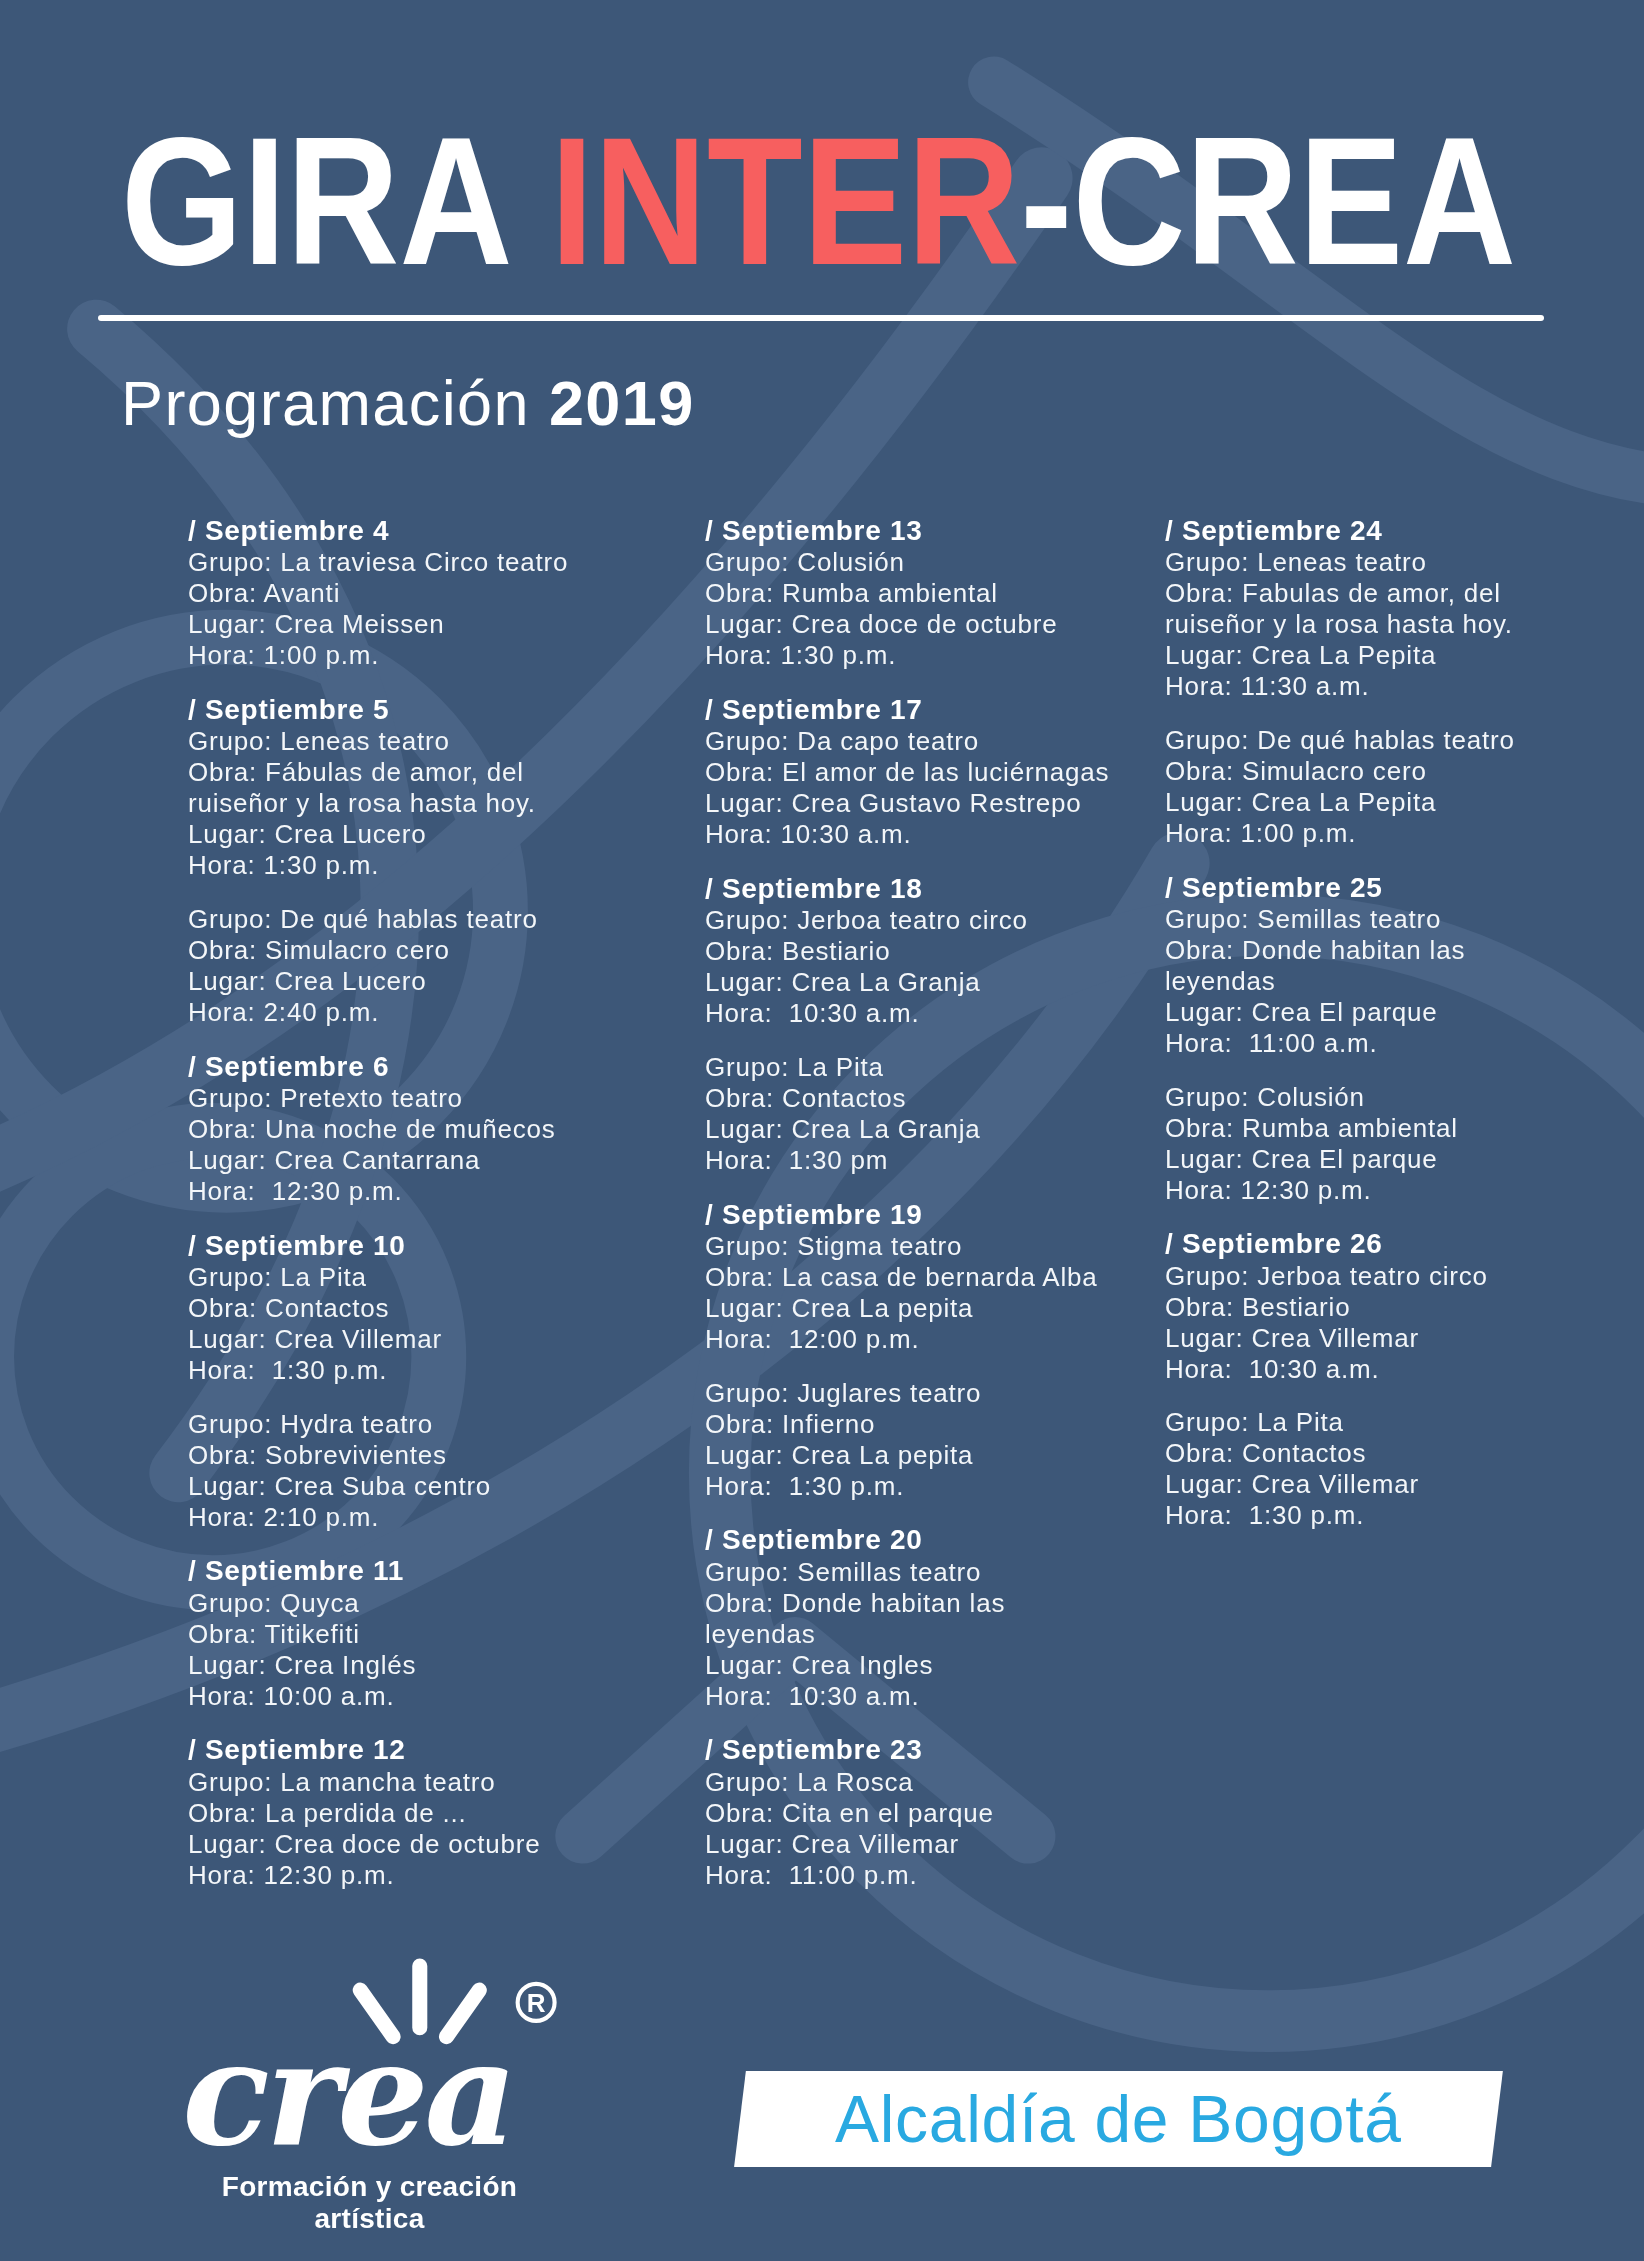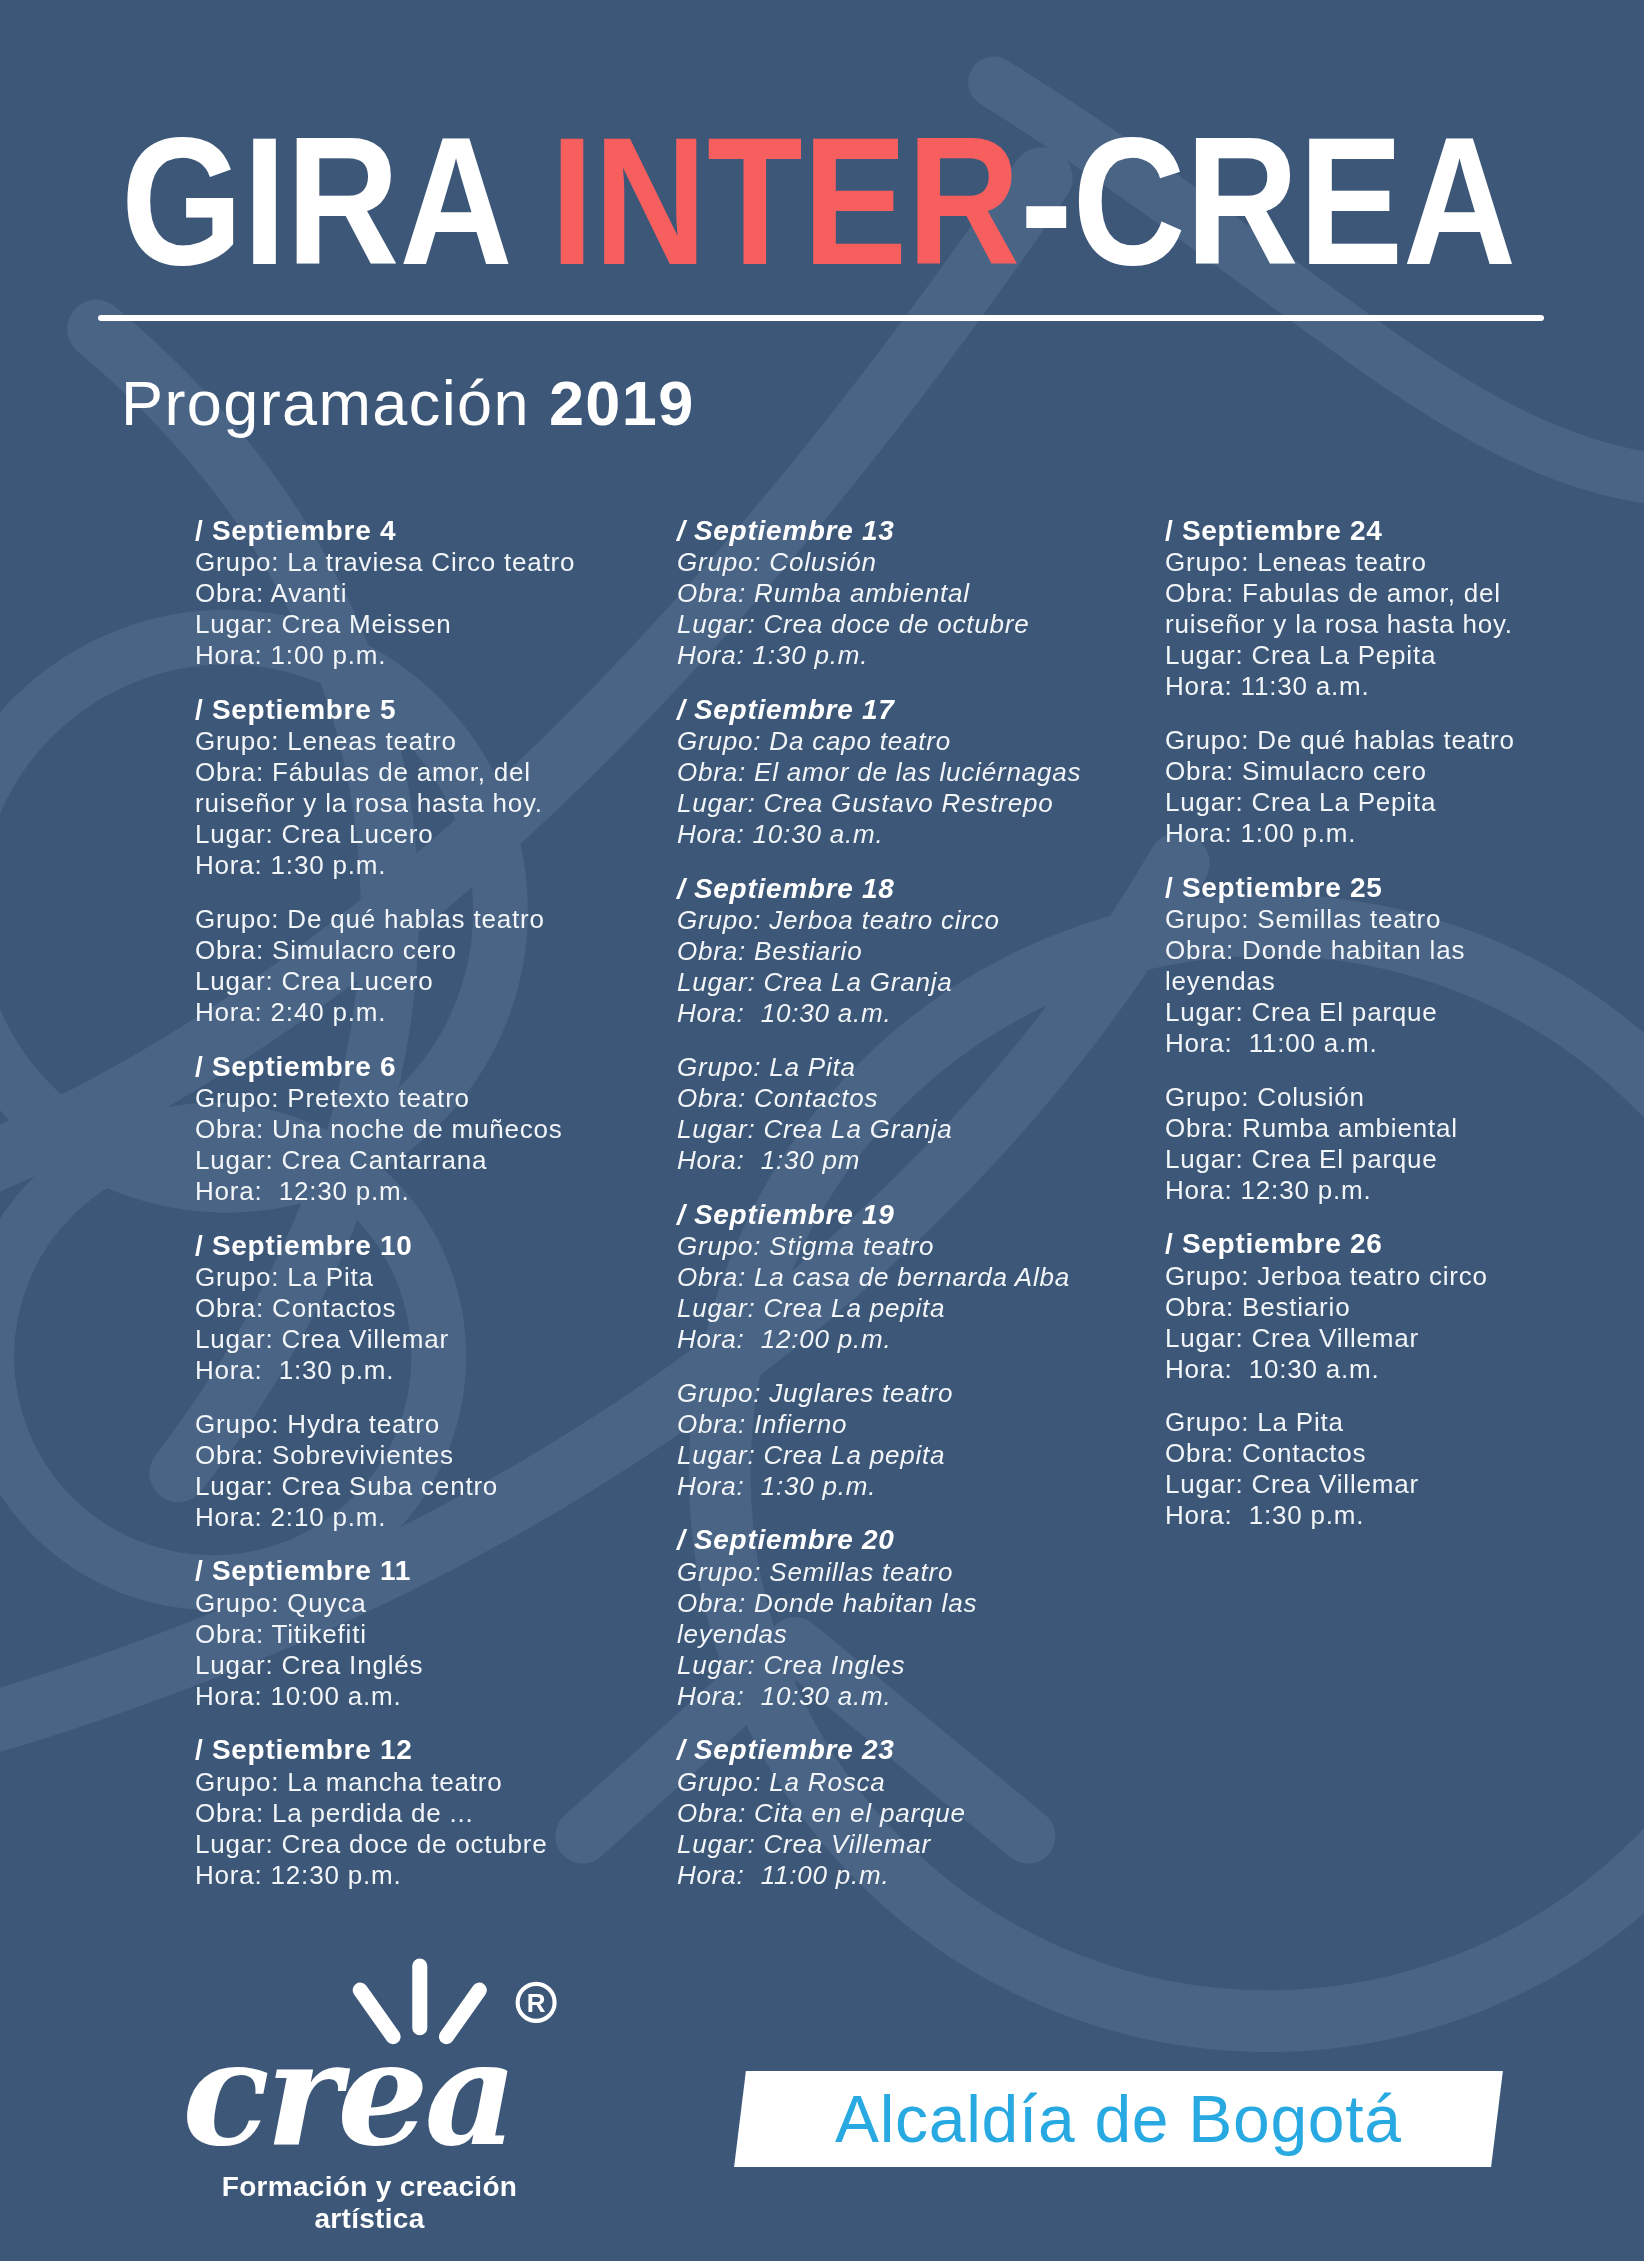--- a/index.html
+++ b/index.html
@@ -18,21 +18,21 @@
 
   #divider{position:absolute;left:98px;top:315px;width:1446px;height:6.2px;
            background:#ffffff;border-radius:3.4px;}
 
   #subtitle{position:absolute;left:121px;top:367px;width:1396px;
             color:#ffffff;font-size:63px;letter-spacing:1.4px;
             white-space:pre;}
   #subtitle .yr{font-weight:bold;}
 
   .col{position:absolute;top:515px;width:439px;}
-  #col1{left:195px;} #col2{left:677px;font-style:italic;} #col3{left:1165px;}
+  #col1{left:188px;} #col2{left:705px;} #col3{left:1165px;}
   .block{margin-bottom:22.6px;}
   .date{font-weight:bold;font-size:28px;line-height:31px;color:#ffffff;
         letter-spacing:0.7px;white-space:pre;margin-bottom:1.4px;}
   .line{font-size:26px;line-height:31px;color:#f3f6f9;letter-spacing:0.8px;white-space:pre;}
 
   #crea-logo{position:absolute;left:175px;top:1949px;width:391px;height:219px;}
   #crea-tagline{position:absolute;left:164px;top:2171px;width:411px;text-align:center;
                 color:#ffffff;font-size:28px;font-weight:bold;letter-spacing:0.3px;}
 
   #banner{position:absolute;left:740px;top:2071px;width:757px;height:96px;

